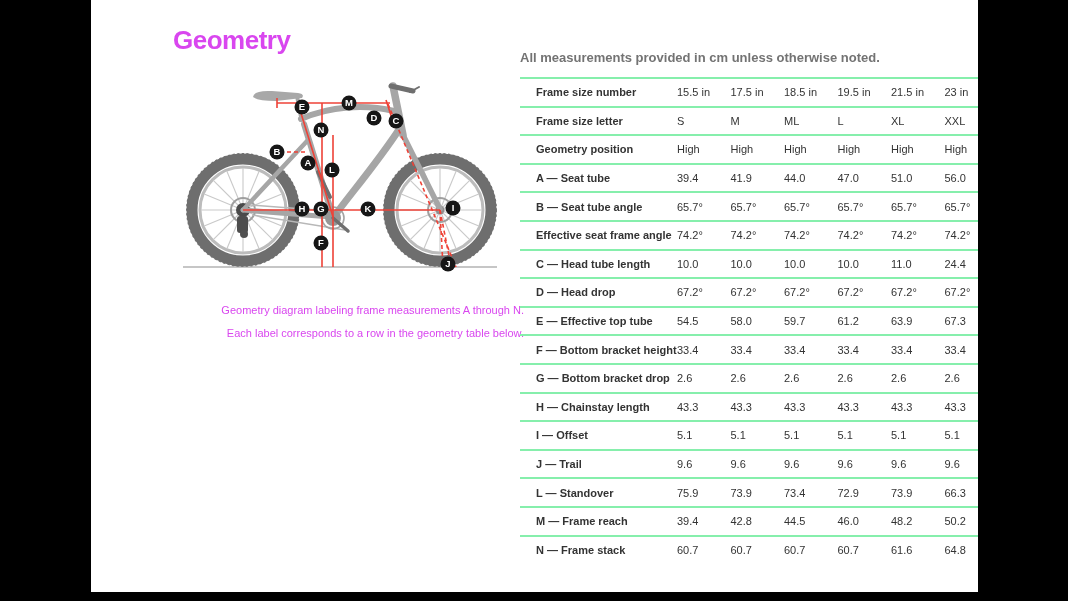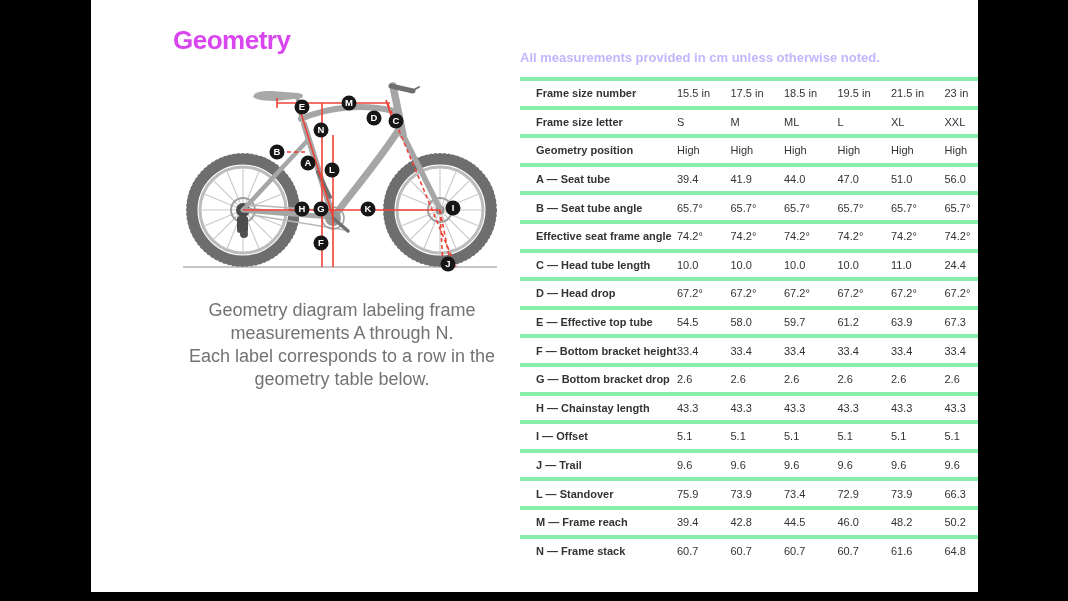--- a/index.html
+++ b/index.html
@@ -2,27 +2,27 @@
 <html><head>
 <meta charset="utf-8">
 <style>
   html,body{margin:0;padding:0;background:#000;}
   #canvas{position:relative;width:1068px;height:601px;background:#000;overflow:hidden;
           font-family:"Liberation Sans",sans-serif;}
   #content-panel{position:absolute;left:91px;top:0;width:887px;height:592px;background:#ffffff;}
   #page-title{position:absolute;left:173px;top:8px;font-size:26px;font-weight:800;
               color:#d946ef;letter-spacing:-0.5px;}
   #diagram-svg{position:absolute;left:180px;top:62px;width:320px;height:230px;}
-  #diagram-caption{position:absolute;left:160px;top:299px;width:364px;text-align:center;
-                   font-size:18px;color:#737373;line-height:23px;}
+  #diagram-caption{position:absolute;left:160px;top:299px;width:364px;text-align:right;
+                   font-size:11px;color:#d946ef;line-height:23px;}
   #measure-note{position:absolute;left:520px;top:50px;font-size:13px;font-weight:bold;
-                color:#c4b5fd;white-space:nowrap;}
+                color:#737373;white-space:nowrap;}
   #geometry-table{position:absolute;left:520px;top:77px;width:458px;}
   .trow{display:grid;grid-template-columns:157px 53.5px 53.5px 53.5px 53.5px 53.5px 1fr;
-        align-items:center;height:28.6px;box-sizing:border-box;border-top:4px solid #86efac;}
+        align-items:center;height:28.6px;box-sizing:border-box;border-top:2px solid #86efac;}
   .trow .rlabel{font-size:11px;font-weight:bold;color:#333;padding-left:16px;white-space:nowrap;}
   .trow .rval{font-size:11px;color:#333;white-space:nowrap;}
   
   .tire{fill:none;stroke:#6e6e6e;stroke-width:11;}
   .tread{fill:none;stroke:#7b7b7b;stroke-width:2;stroke-dasharray:2.3 2.3;}
   .rim{fill:none;stroke:#bcbcbc;stroke-width:3;}
   .spoke{stroke:#c9c9c9;stroke-width:1.1;}
   .hub{fill:#8f8f8f;}
   .frame{stroke:#a6a6a6;fill:none;stroke-linecap:round;}
   .dark{stroke:#6f6f6f;fill:none;stroke-linecap:round;}

